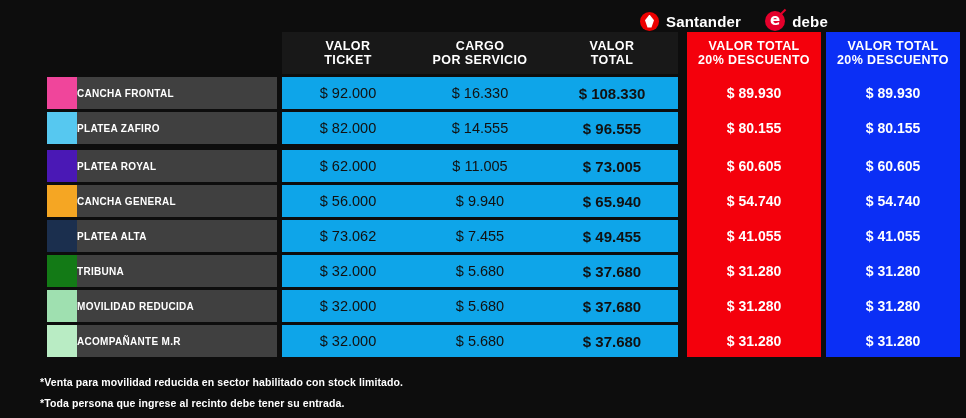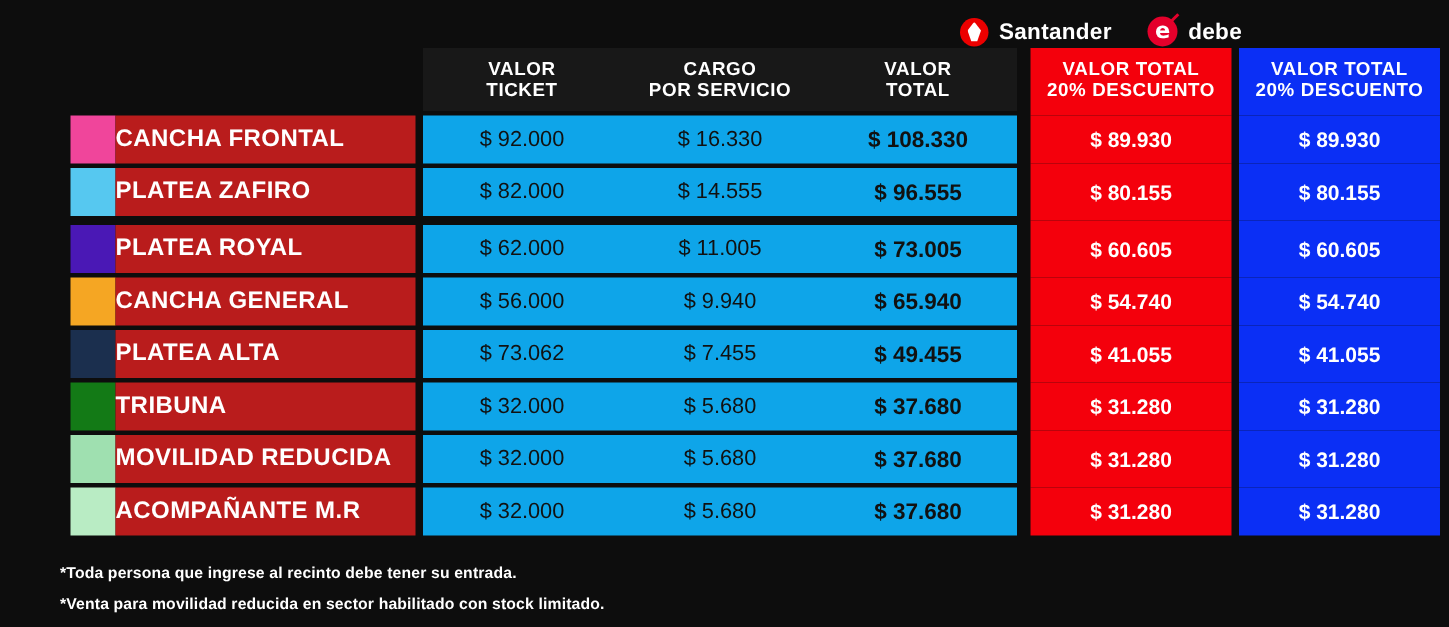--- a/index.html
+++ b/index.html
@@ -62,21 +62,21 @@
   .sw-col{width:30px;}
   .name-col{width:200px;}
   .num-col{width:132px;}
   .tot-col{width:132px;}
   .disc-col{width:134px;}
 
   .swatch-cell{width:30px;padding:0;}
   .swatch{width:30px;height:32px;display:block;}
 
   .name-cell{
-    background:#b91c1c;color:#fff;font-weight:700;font-size:16px;
+    background:#404040;color:#fff;font-weight:700;font-size:10px;
     letter-spacing:.3px;padding-left:11px;height:32px;white-space:nowrap;
   }
   .val-cell{
     background:#0ea5e9;color:#111;text-align:center;font-size:14.5px;
     height:32px;white-space:nowrap;
   }
   .val-cell.bold{font-weight:700;font-size:15px;}
   .red-cell{
     background:#f4000c;color:#fff;text-align:center;font-weight:700;
     font-size:14px;height:32px;white-space:nowrap;
@@ -321,17 +321,17 @@
           <td class="val-cell bold">$  37.680</td>
           <td class="gapbig"></td>
           <td class="red-cell">$  31.280</td>
           <td class="gap"></td>
           <td class="blue-cell">$  31.280</td>
         </tr>
       </tbody>
   </table>
 
   <div class="notes">
+    <div class="note">*Venta para movilidad reducida en sector habilitado con stock limitado.</div>
     <div class="note">*Toda persona que ingrese al recinto debe tener su entrada.</div>
-    <div class="note">*Venta para movilidad reducida en sector habilitado con stock limitado.</div>
   </div>
 
 </div>
 
 </body></html>

